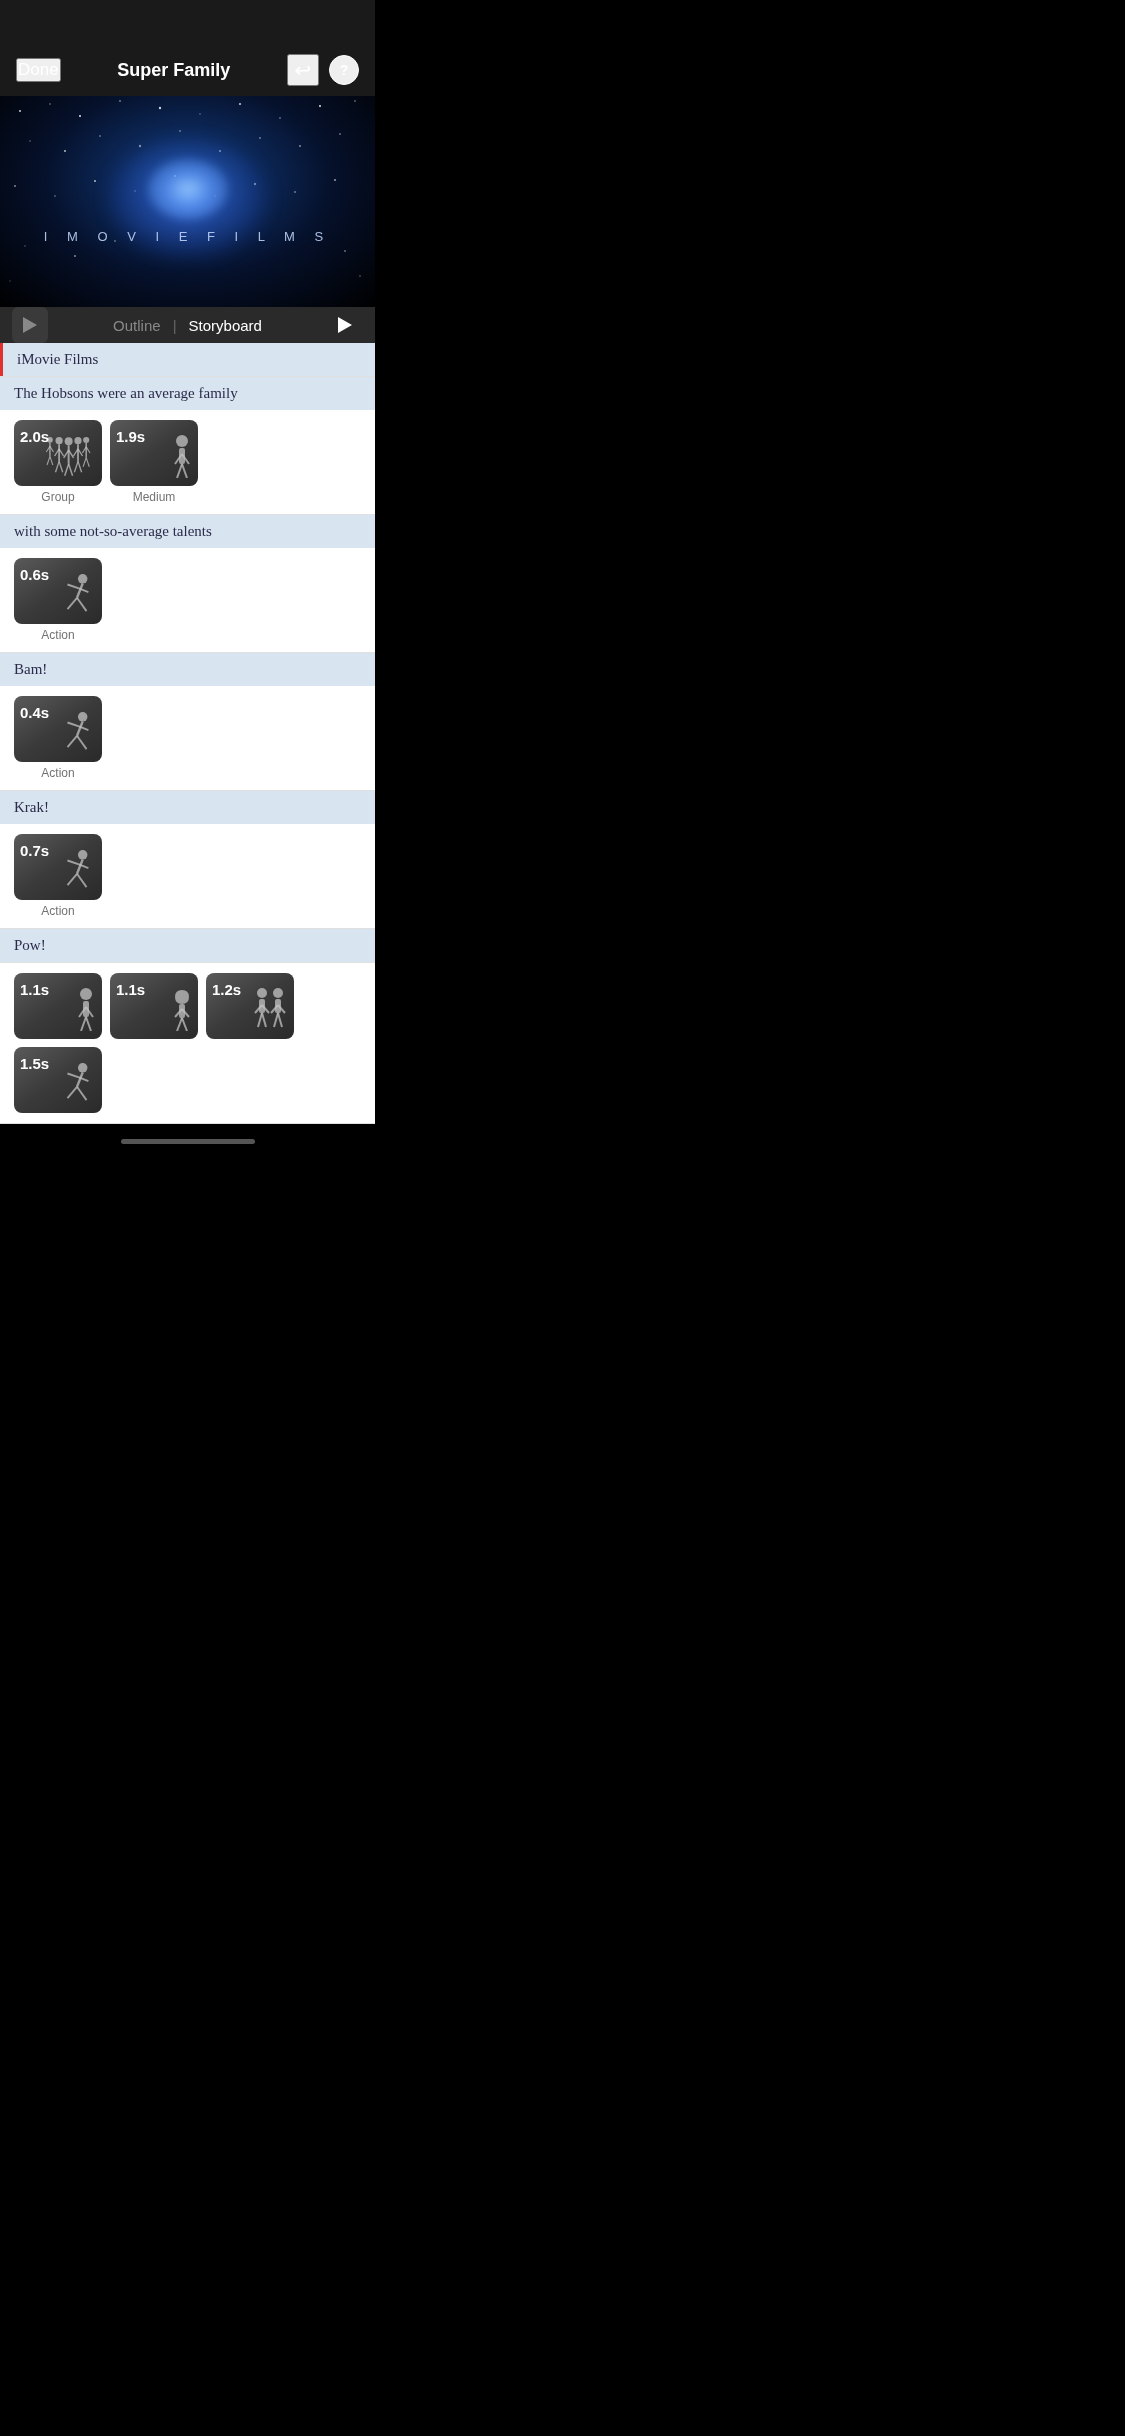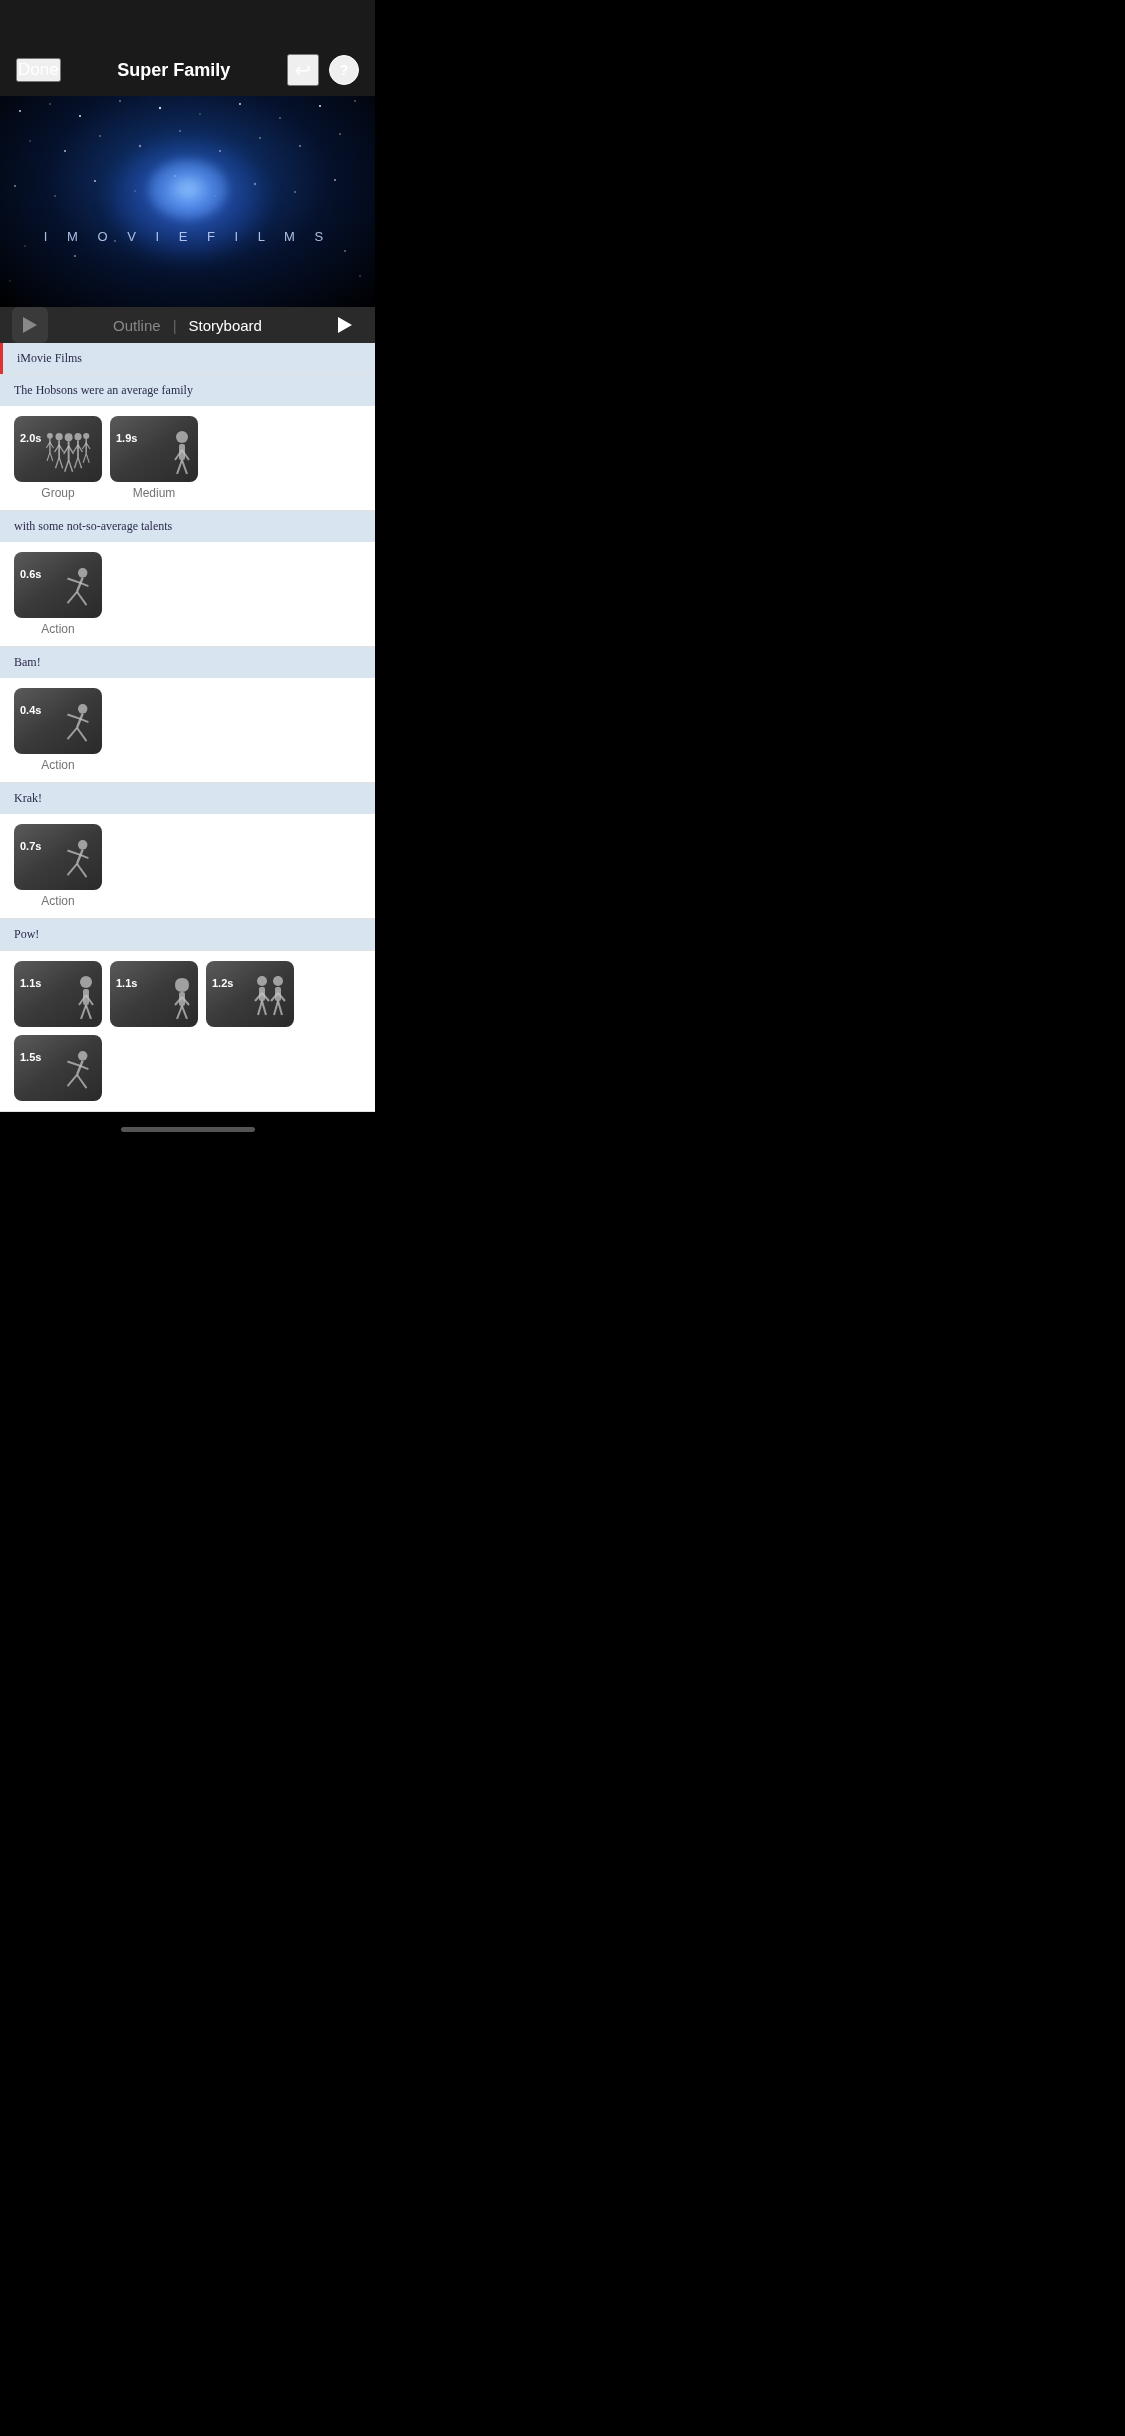--- a/index.html
+++ b/index.html
@@ -216,21 +216,21 @@
     .scene-text-bar {
       width: 3px;
       background: #e03030;
       flex-shrink: 0;
     }
 
     .scene-text-content {
       flex: 1;
       background: #d8e4f0;
       padding: 8px 14px;
-      font-size: 12px;
+      font-size: 15px;
       color: #2a2a4a;
       font-family: 'Bradley Hand', 'Comic Sans MS', cursive;
     }
 
     
     .shots-row {
       display: flex;
       flex-direction: row;
       flex-wrap: wrap;
       gap: 8px;
@@ -252,24 +252,24 @@
       border-radius: 8px;
       position: relative;
       overflow: hidden;
       display: flex;
       align-items: center;
       justify-content: center;
     }
 
     .shot-duration {
       position: absolute;
-      top: 16px;
+      top: 8px;
       left: 6px;
       color: #fff;
-      font-size: 11px;
+      font-size: 15px;
       font-weight: 600;
       z-index: 2;
     }
 
     .shot-figure {
       position: absolute;
       bottom: 4px;
       right: 6px;
       opacity: 0.7;
     }

